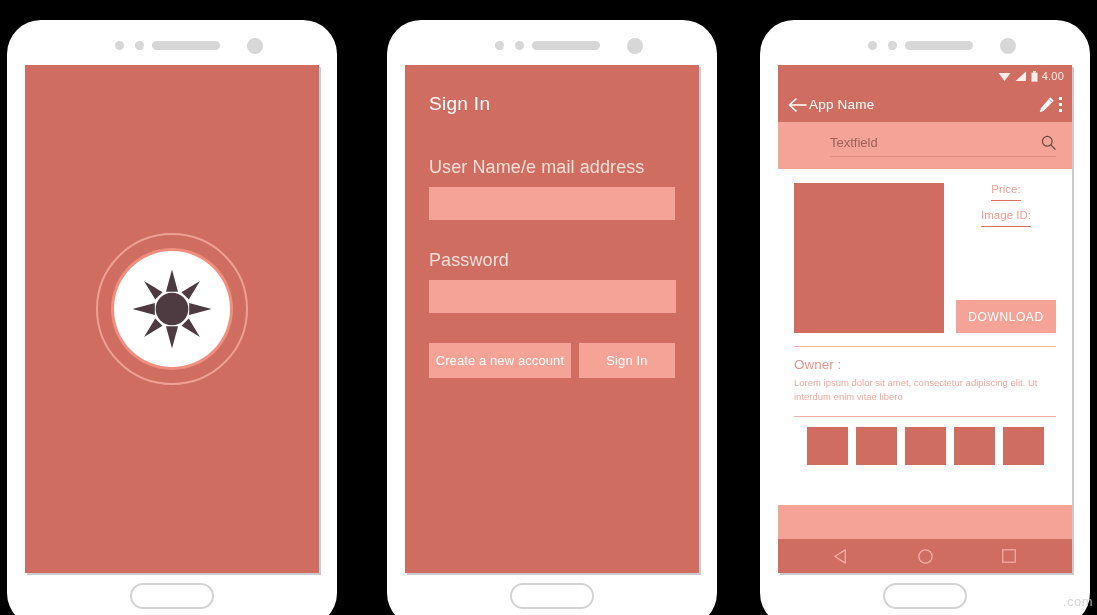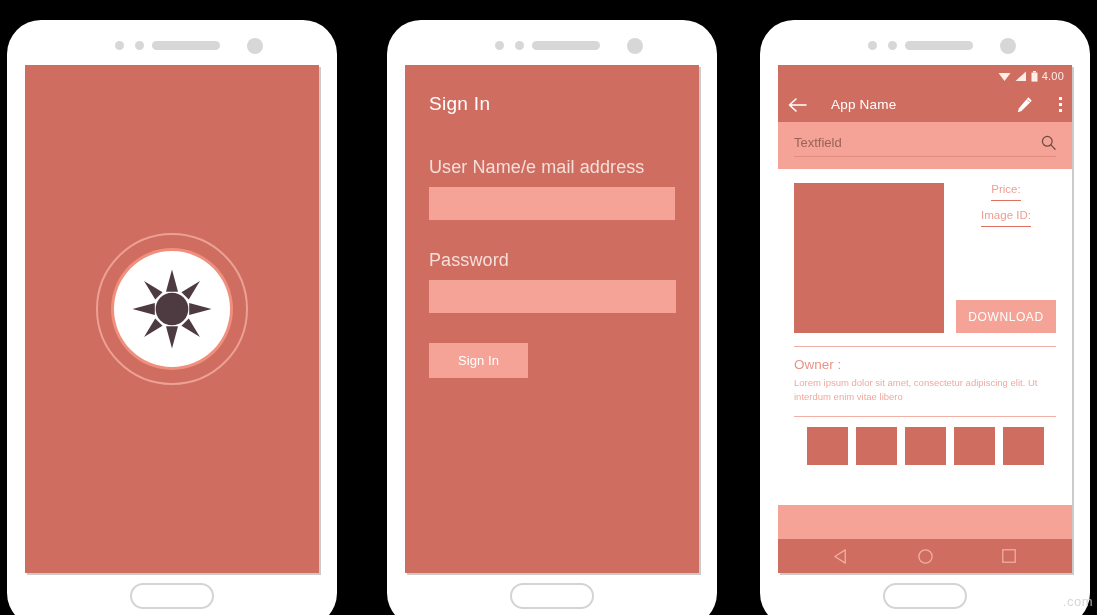--- a/index.html
+++ b/index.html
@@ -117,32 +117,32 @@
   
   .app { width:100%; height:100%; background:#ffffff; display:flex; flex-direction:column; }
   .statusbar {
     height: 22px; background:#cf6d60;
     display:flex; align-items:center; justify-content:flex-end;
     padding-right: 8px; gap: 4px;
   }
   .status-time { color:#fdeeea; font-size:11px; letter-spacing:.2px; }
   .appbar {
     height: 35px; background:#cf6d60;
-    display:flex; align-items:center; padding: 0 8px 0 10px; gap: 24px;
+    display:flex; align-items:center; padding: 0 8px 0 10px; gap: 2px;
   }
   .appbar-title { color:#ffffff; font-size:13.5px; flex:1; letter-spacing:.2px; }
   .kebab { display:flex; flex-direction:column; gap:3px; padding:2px; cursor:pointer; }
   .kebab i { display:block; width:3px; height:3px; background:#ffffff; }
   .searchbar {
     height: 47px; background:#f4a396;
     display:flex; align-items:center; padding: 0 16px;
   }
   .search-inner {
     flex:1; display:flex; align-items:center; gap:6px;
-    border-bottom: 1px solid #e08d7f; padding-bottom: 6px;
+    border-bottom: 1px solid #e08d7f; padding-bottom: 6px; margin-left: 36px;
   }
   .search-input {
     flex:1; background:transparent; border:none; outline:none;
     font-family:"Liberation Sans", sans-serif; font-size:13px; color:#9b6258;
   }
   .search-input::placeholder { color:#9b6258; opacity:1; }
 
   .detail { padding: 14px 16px 0 16px; display:flex; gap: 12px; }
   .thumb-large { width: 150px; height: 150px; background:#cf6d60; flex:none; }
   .detail-right { flex:1; display:flex; flex-direction:column;align-items:center; }
@@ -227,20 +227,21 @@
       <div class="signin">
         <div class="signin-title">Sign In</div>
 
         <div class="field-label">User Name/e mail address</div>
         <input class="field-box" type="text" placeholder="" style="">
 
         <div class="field-label">Password</div>
         <input class="field-box pw" type="password" placeholder="" style="">
 
         <div class="btn-row">
+          <button class="flat-btn btn-create">Create a new account</button>
           <button class="flat-btn btn-signin">Sign In</button>
         </div>
       </div>
     </div>
 
     <div class="home-btn"></div>
   </div>
 
   <div class="phone phone-3">
     <div class="speaker-row">

